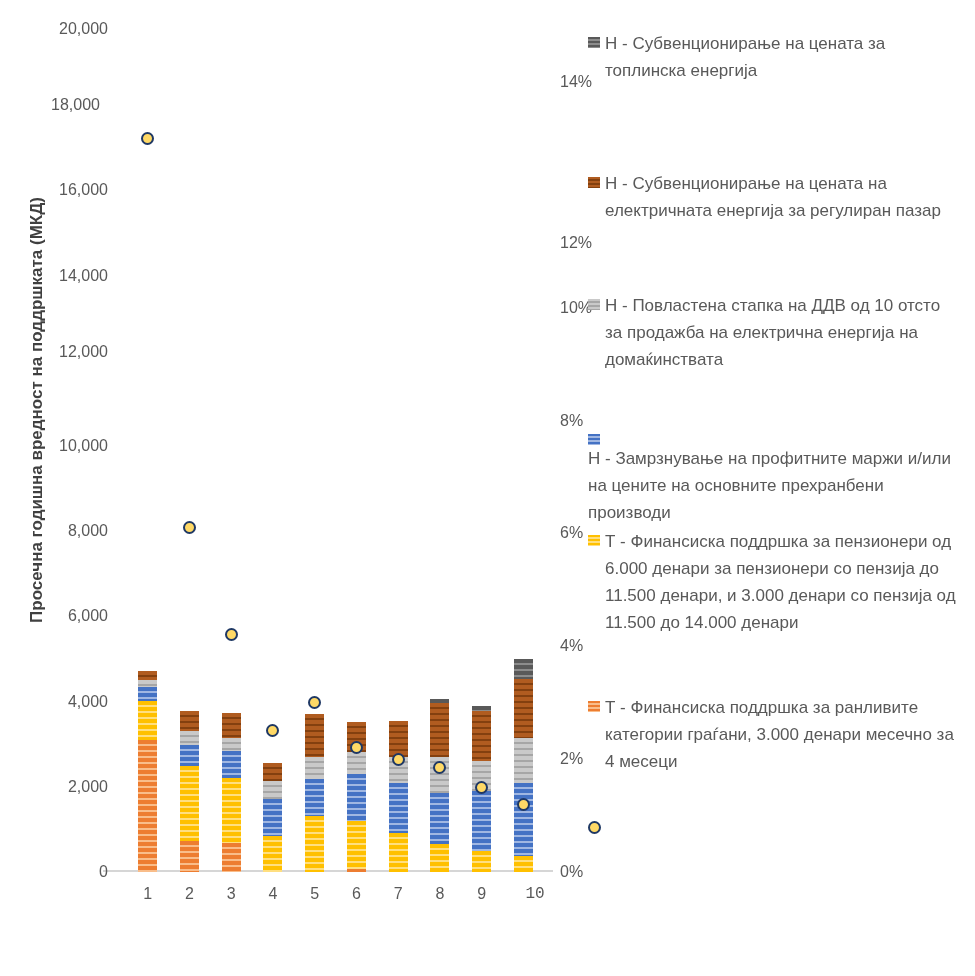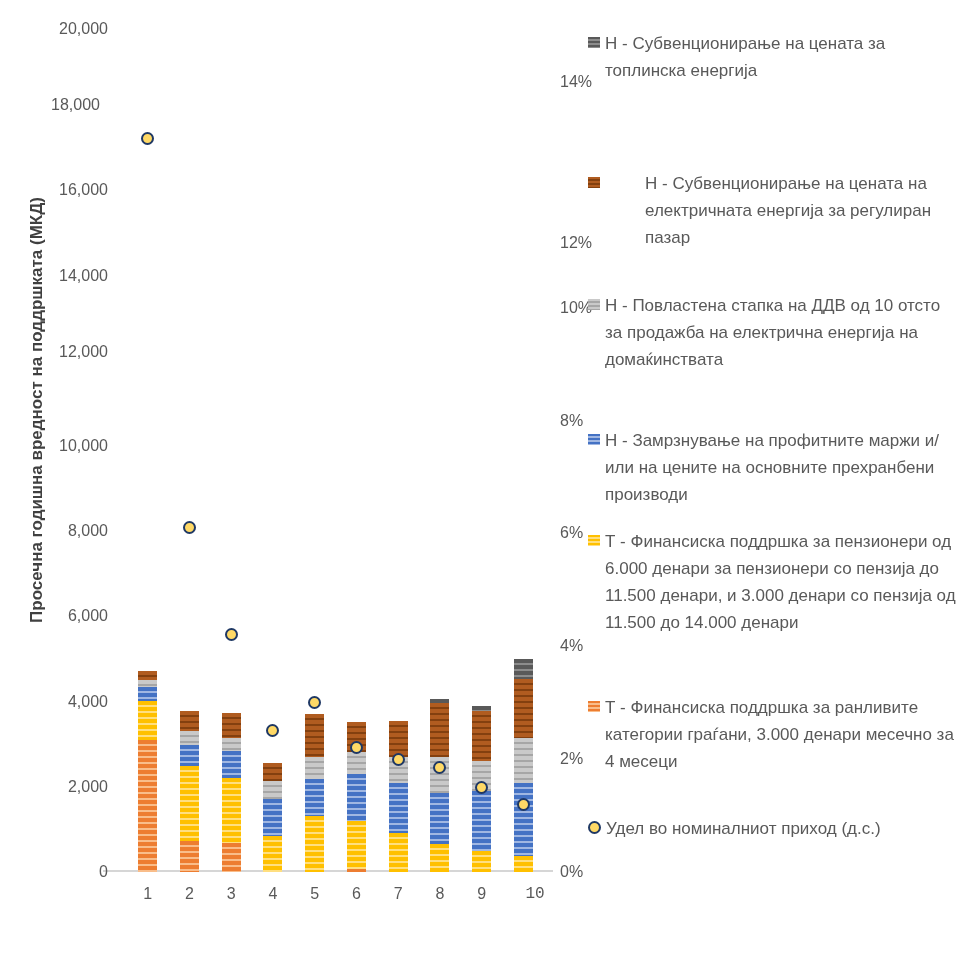--- a/index.html
+++ b/index.html
@@ -113,38 +113,37 @@
       <div class="pt" style="left: 391.64px; top: 752.64px; background: rgb(255, 217, 102); border: 2px solid rgb(31, 56, 100);"></div>
       <div class="pt" style="left: 433.38px; top: 761.105px; background: rgb(255, 217, 102); border: 2px solid rgb(31, 56, 100);"></div>
       <div class="pt" style="left: 475.12px; top: 780.855px; background: rgb(255, 217, 102); border: 2px solid rgb(31, 56, 100);"></div>
       <div class="pt" style="left: 516.86px; top: 797.784px; background: rgb(255, 217, 102); border: 2px solid rgb(31, 56, 100);"></div>
     </div>
   <div id="legend">
       <div class="legend-item" style="left: 588px; top: 30px;">
         <span class="legend-swatch" style="background: repeating-linear-gradient(rgb(89, 89, 89) 0px, rgb(89, 89, 89) 2px, rgb(140, 140, 140) 2px, rgb(140, 140, 140) 4px);"></span>
         <span class="legend-label">Н - Субвенционирање на цената за топлинска енергија</span>
       </div>
-      <div class="legend-item" style="left: 588px; top: 170px; gap: 40px;">
+      <div class="legend-item" style="left: 588px; top: 170px;">
         <span class="legend-swatch" style="background: repeating-linear-gradient(rgb(176, 92, 32) 0px, rgb(176, 92, 32) 2px, rgb(131, 64, 15) 2px, rgb(131, 64, 15) 4px);"></span>
         <span class="legend-label">Н - Субвенционирање на цената на електричната енергија за регулиран пазар</span>
       </div>
       <div class="legend-item" style="left: 588px; top: 292px;">
         <span class="legend-swatch" style="background: repeating-linear-gradient(rgb(201, 201, 201) 0px, rgb(201, 201, 201) 2px, rgb(166, 166, 166) 2px, rgb(166, 166, 166) 4px);"></span>
         <span class="legend-label">Н - Повластена стапка на ДДВ од 10 отсто за продажба на електрична енергија на домаќинствата</span>
       </div>
-      <div class="legend-item" style="left: 588px; top: 427px;">
+      <div class="legend-item" style="left: 588px; top: 427px; flex-direction: column;">
         <span class="legend-swatch" style="background: repeating-linear-gradient(rgb(68, 114, 196) 0px, rgb(68, 114, 196) 2px, rgb(160, 183, 226) 2px, rgb(160, 183, 226) 4px);"></span>
         <span class="legend-label">Н - Замрзнување на профитните маржи и/или на цените на основните прехранбени производи</span>
       </div>
       <div class="legend-item" style="left: 588px; top: 528px;">
         <span class="legend-swatch" style="background: repeating-linear-gradient(rgb(255, 192, 0) 0px, rgb(255, 192, 0) 2px, rgb(255, 223, 128) 2px, rgb(255, 223, 128) 4px);"></span>
         <span class="legend-label">Т - Финансиска поддршка за пензионери од 6.000 денари за пензионери со пензија до 11.500 денари, и 3.000 денари со пензија од 11.500 до 14.000 денари</span>
       </div>
       <div class="legend-item" style="left: 588px; top: 694px;">
         <span class="legend-swatch" style="background: repeating-linear-gradient(rgb(237, 125, 49) 0px, rgb(237, 125, 49) 2px, rgb(249, 189, 138) 2px, rgb(249, 189, 138) 4px);"></span>
         <span class="legend-label">Т - Финансиска поддршка за ранливите категории граѓани, 3.000 денари месечно за 4 месеци</span>
       </div>
       <div class="legend-item" style="left: 588px; top: 815px;">
         <span class="legend-swatch round" style="background: rgb(255, 217, 102); border: 2px solid rgb(31, 56, 100); box-sizing: border-box;"></span>
-        <span class="legend-label">Удел во номиналниот приход (д.с.)</span>
       </div>
     </div>
 </div>
 
 </body></html>

